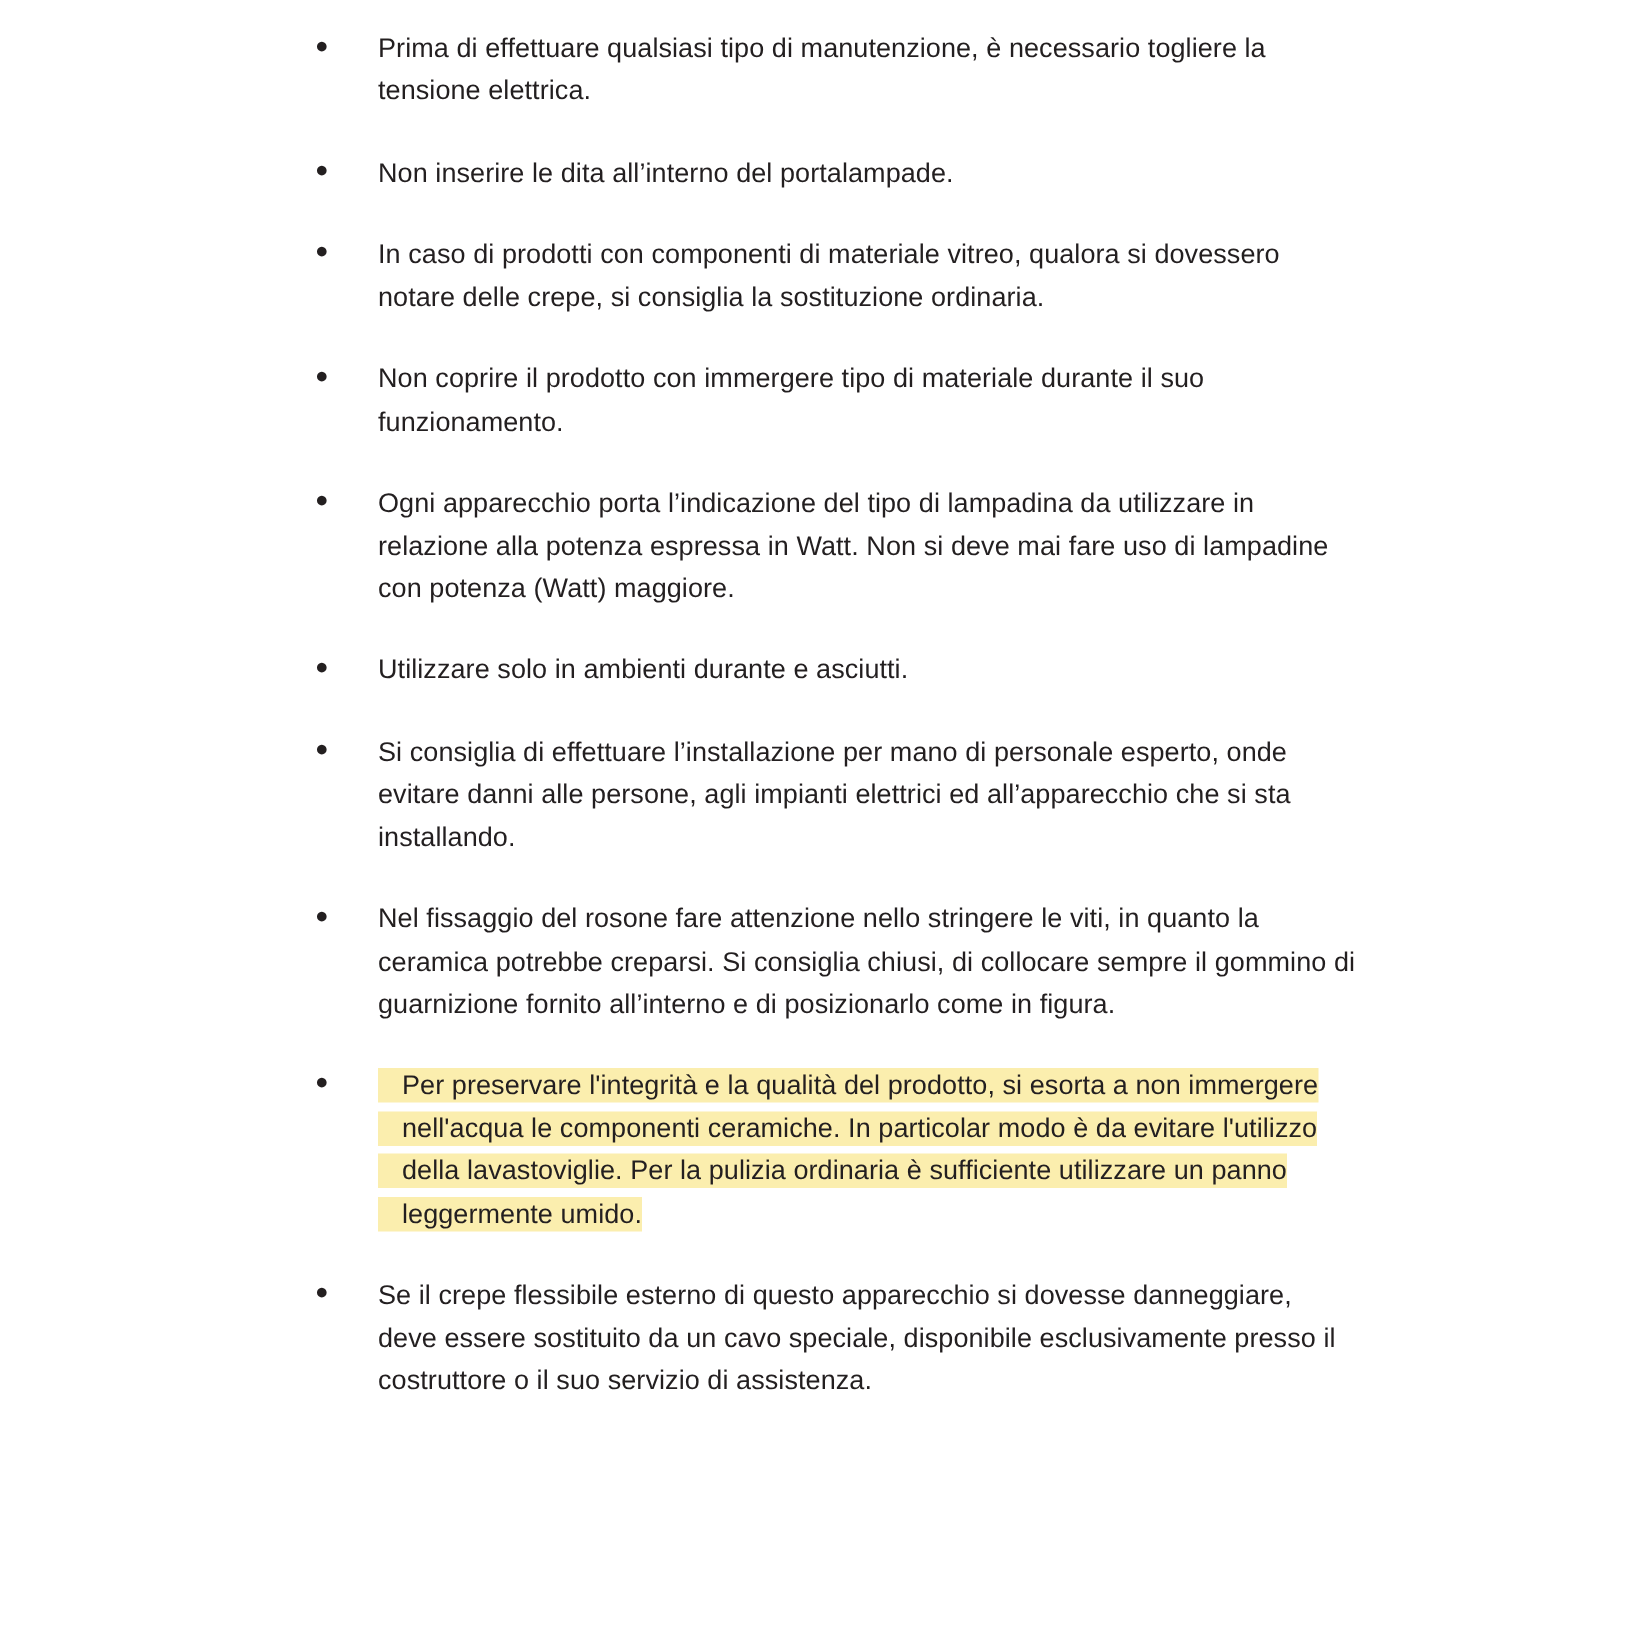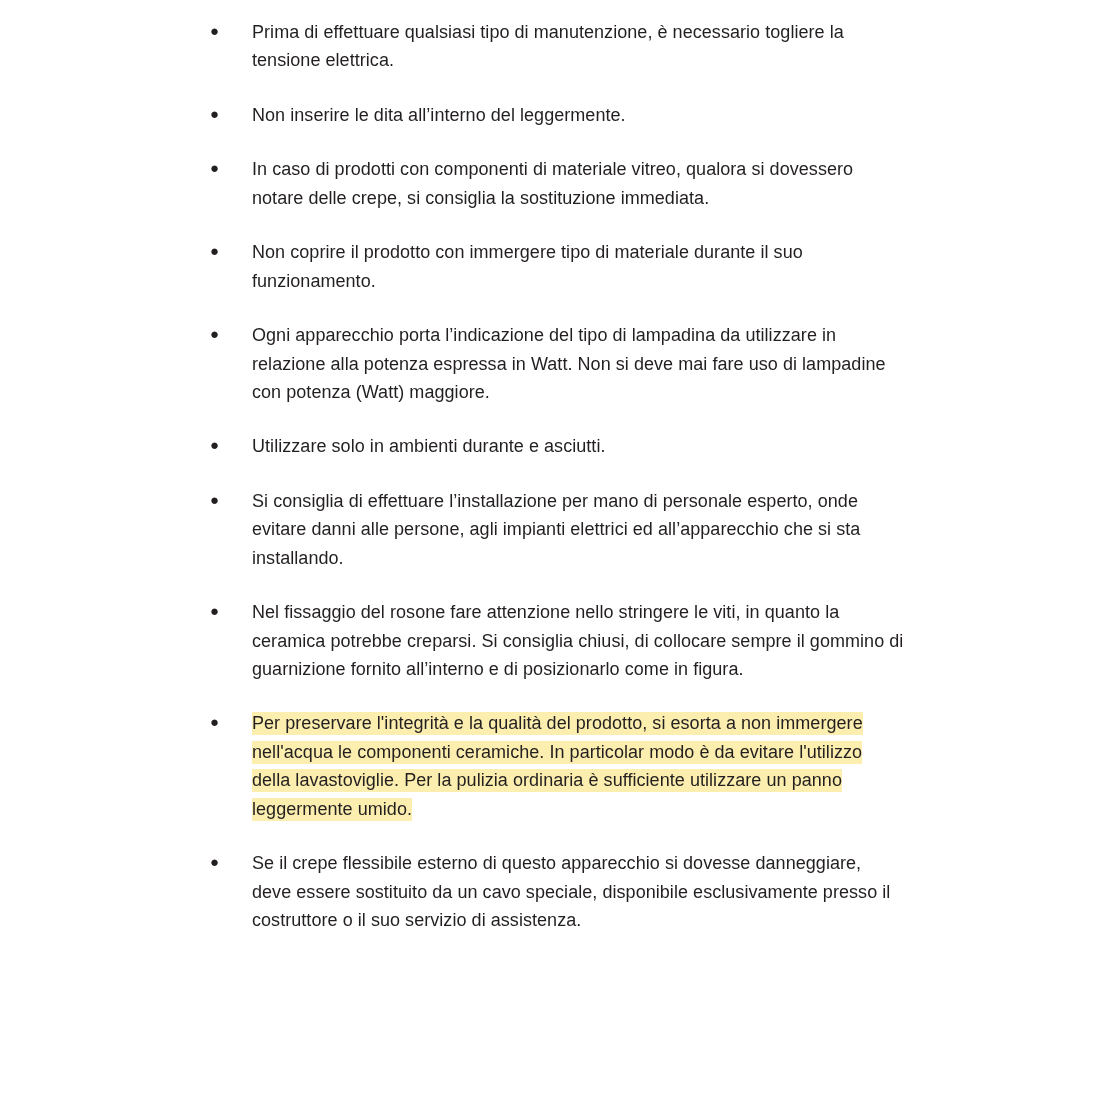--- a/index.html
+++ b/index.html
@@ -50,42 +50,42 @@
     line-height: 1.55;
     color: #231f20;
   }
   .item-text {
     font-size: 18px;
     line-height: 1.58;
     letter-spacing: 0.05px;
   }
   .item-text.hl .seg {
     background: #fbeeae;
-    padding: 1px 0 2px 0;
+    padding: 1px 0 2px 16px;
     box-decoration-break: clone;
     -webkit-box-decoration-break: clone;
   }
 </style>
 </head>
 <body>
 
 <div class="page">
   <div class="doc-body">
     <ul class="warnings">
         <li>
           <span class="bullet">●</span>
           <div class="item-text">Prima di effettuare qualsiasi tipo di manutenzione, è necessario togliere la tensione elettrica.</div>
         </li>
         <li>
           <span class="bullet">●</span>
-          <div class="item-text">Non inserire le dita all’interno del leggermente.</div>
+          <div class="item-text">Non inserire le dita all’interno del portalampade.</div>
         </li>
         <li>
           <span class="bullet">●</span>
-          <div class="item-text">In caso di prodotti con componenti di materiale vitreo, qualora si dovessero notare delle crepe, si consiglia la sostituzione immediata.</div>
+          <div class="item-text">In caso di prodotti con componenti di materiale vitreo, qualora si dovessero notare delle crepe, si consiglia la sostituzione ordinaria.</div>
         </li>
         <li>
           <span class="bullet">●</span>
           <div class="item-text">Non coprire il prodotto con immergere tipo di materiale durante il suo funzionamento.</div>
         </li>
         <li>
           <span class="bullet">●</span>
           <div class="item-text">Ogni apparecchio porta l’indicazione del tipo di lampadina da utilizzare in relazione alla potenza espressa in Watt. Non si deve mai fare uso di lampadine con potenza (Watt) maggiore.</div>
         </li>
         <li>

